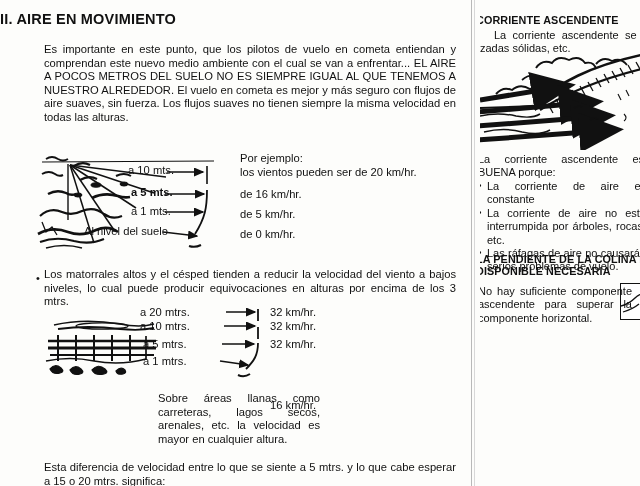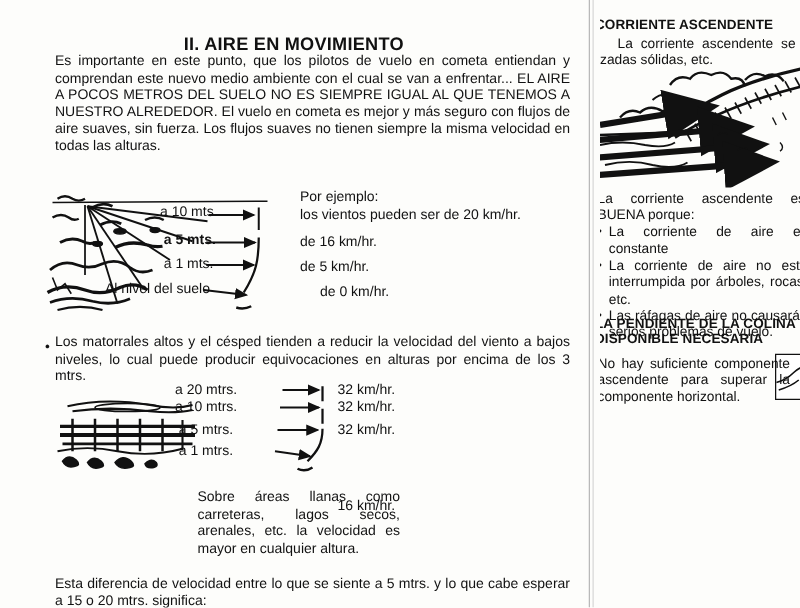--- a/index.html
+++ b/index.html
@@ -24,22 +24,21 @@
     position:absolute;left:474px;top:0;width:1px;height:486px;
     background:#d8d8d8;
   }
   .col-right{
     position:absolute;left:480px;top:0;width:160px;height:384px;
     overflow:hidden;
   }
 
   
   .title{
-    position:absolute;left:0;right:0;top:28px;
-    text-align:center;
+    position:absolute;left:0;right:0;top:11px;
     font-size:14.5px;font-weight:bold;letter-spacing:.2px;
   }
   .body-p{
     font-size:11.2px;line-height:13.6px;
     text-align:justify;
     -webkit-hyphens:none;hyphens:none;
   }
   .intro{
     position:absolute;left:44px;top:43px;width:412px;
   }
@@ -176,21 +175,21 @@
       </svg>
 
       <div class="lbl" style="left:92px;top:16px;">a 10 mts.</div>
       <div class="lbl" style="left:95px;top:38px;font-weight:bold;">a 5 mts.</div>
       <div class="lbl" style="left:95px;top:57px;">a 1 mts.</div>
       <div class="lbl" style="left:48px;top:77px;">Al nivel del suelo</div>
 
       <div class="val" style="left:204px;top:18px;">los vientos pueden ser de 20 km/hr.</div>
       <div class="val" style="left:204px;top:40px;">de 16 km/hr.</div>
       <div class="val" style="left:204px;top:60px;">de 5 km/hr.</div>
-      <div class="val" style="left:220px;top:80px;">de 0 km/hr.</div>
+      <div class="val" style="left:204px;top:80px;">de 0 km/hr.</div>
     </div>
 
     <div class="bulletdot">•</div>
     <div class="matorrales body-p">Los matorrales altos y el césped tienden a reducir la velocidad del viento a bajos niveles, lo cual puede producir equivocaciones en alturas por encima de los 3 mtrs.</div>
 
     <div class="diag2">
 
       <svg width="200" height="80" viewBox="0 0 200 80" style="position:absolute;left:-2px;top:0;">
         <g stroke="#111" fill="#111">
 

